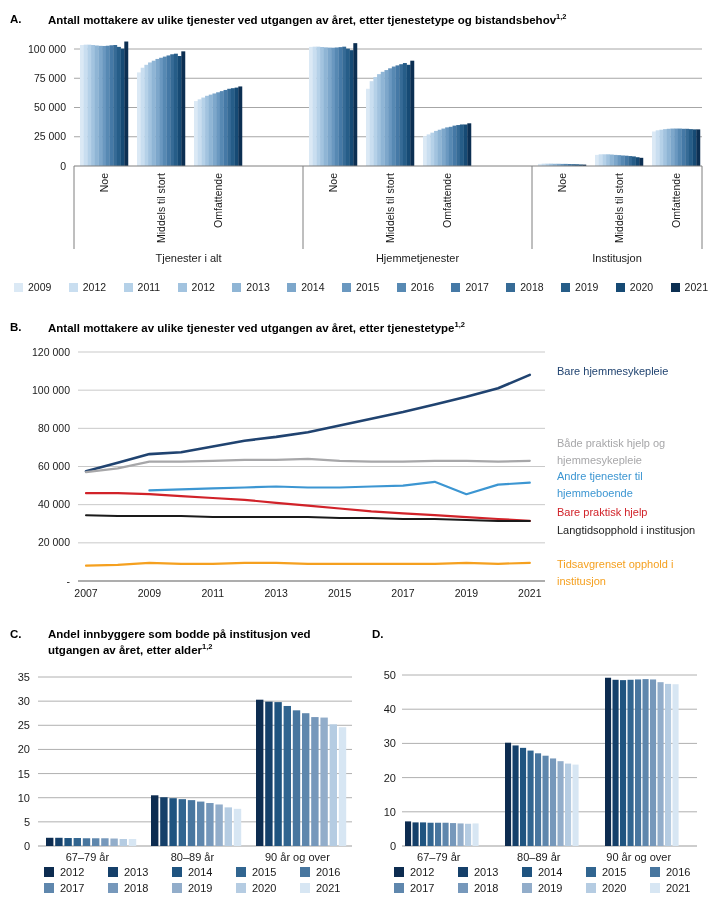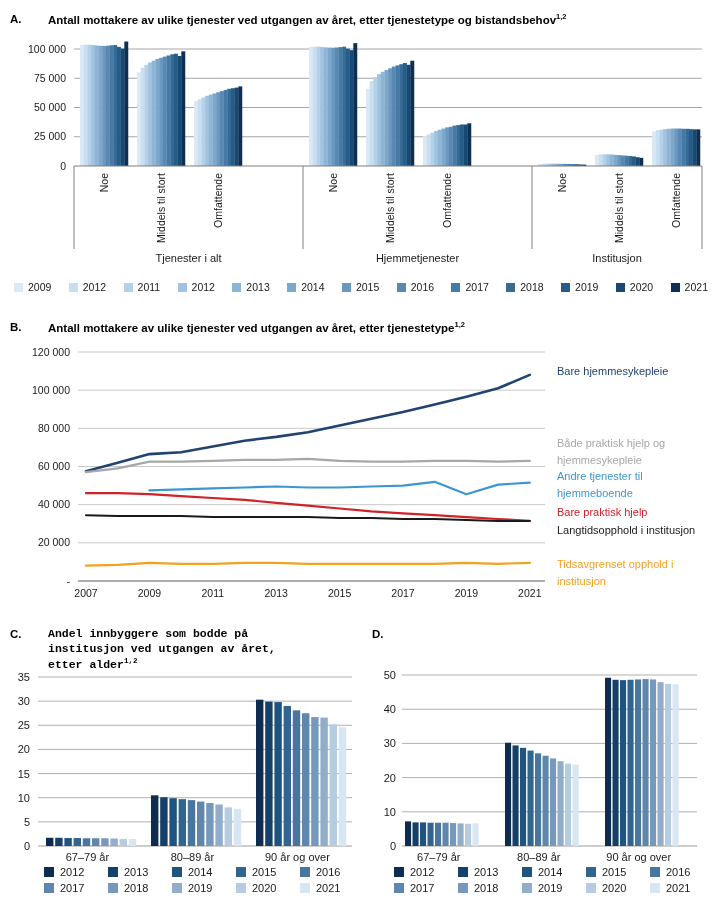--- a/index.html
+++ b/index.html
@@ -7,21 +7,21 @@
        font-family:"Liberation Sans",sans-serif;color:#1a1a1a;}
   .panel-title{display:flex;font-weight:bold;font-size:11.5px;line-height:1.3;color:#000;}
   .plabel{width:38px;flex:none;}
   .ptext sup{font-size:7.5px;}
   #title-a{position:absolute;top:12px;left:10px;width:700px;}
   #chart-a{position:absolute;top:36px;left:0;}
   #legend-a{position:absolute;top:281px;left:14px;width:694px;display:flex;justify-content:space-between;}
   #title-b{position:absolute;top:320px;left:10px;width:700px;}
   #chart-b{position:absolute;top:338px;left:0;}
   #title-c{position:absolute;top:627px;left:10px;}
-  #title-c .ptext{width:268px;font-family:Liberation Mono, monospace;}
+  #title-c .ptext{width:268px;}
   #chart-c{position:absolute;top:662px;left:0;}
   #legend-c{position:absolute;top:866px;left:44px;}
   #title-d{position:absolute;top:627px;left:372px;}
   #title-d .plabel{width:36px;}
   #title-d .ptext{width:272px;}
   #chart-d{position:absolute;top:662px;left:360px;}
   #legend-d{position:absolute;top:866px;left:394px;}
   .li{display:flex;align-items:center;font-size:10.5px;white-space:nowrap;}
   .sw{width:9px;height:9px;margin-right:5px;flex:none;}
   .legend-cd{display:grid;grid-template-columns:repeat(5,64px);row-gap:4px;font-size:11px;}

